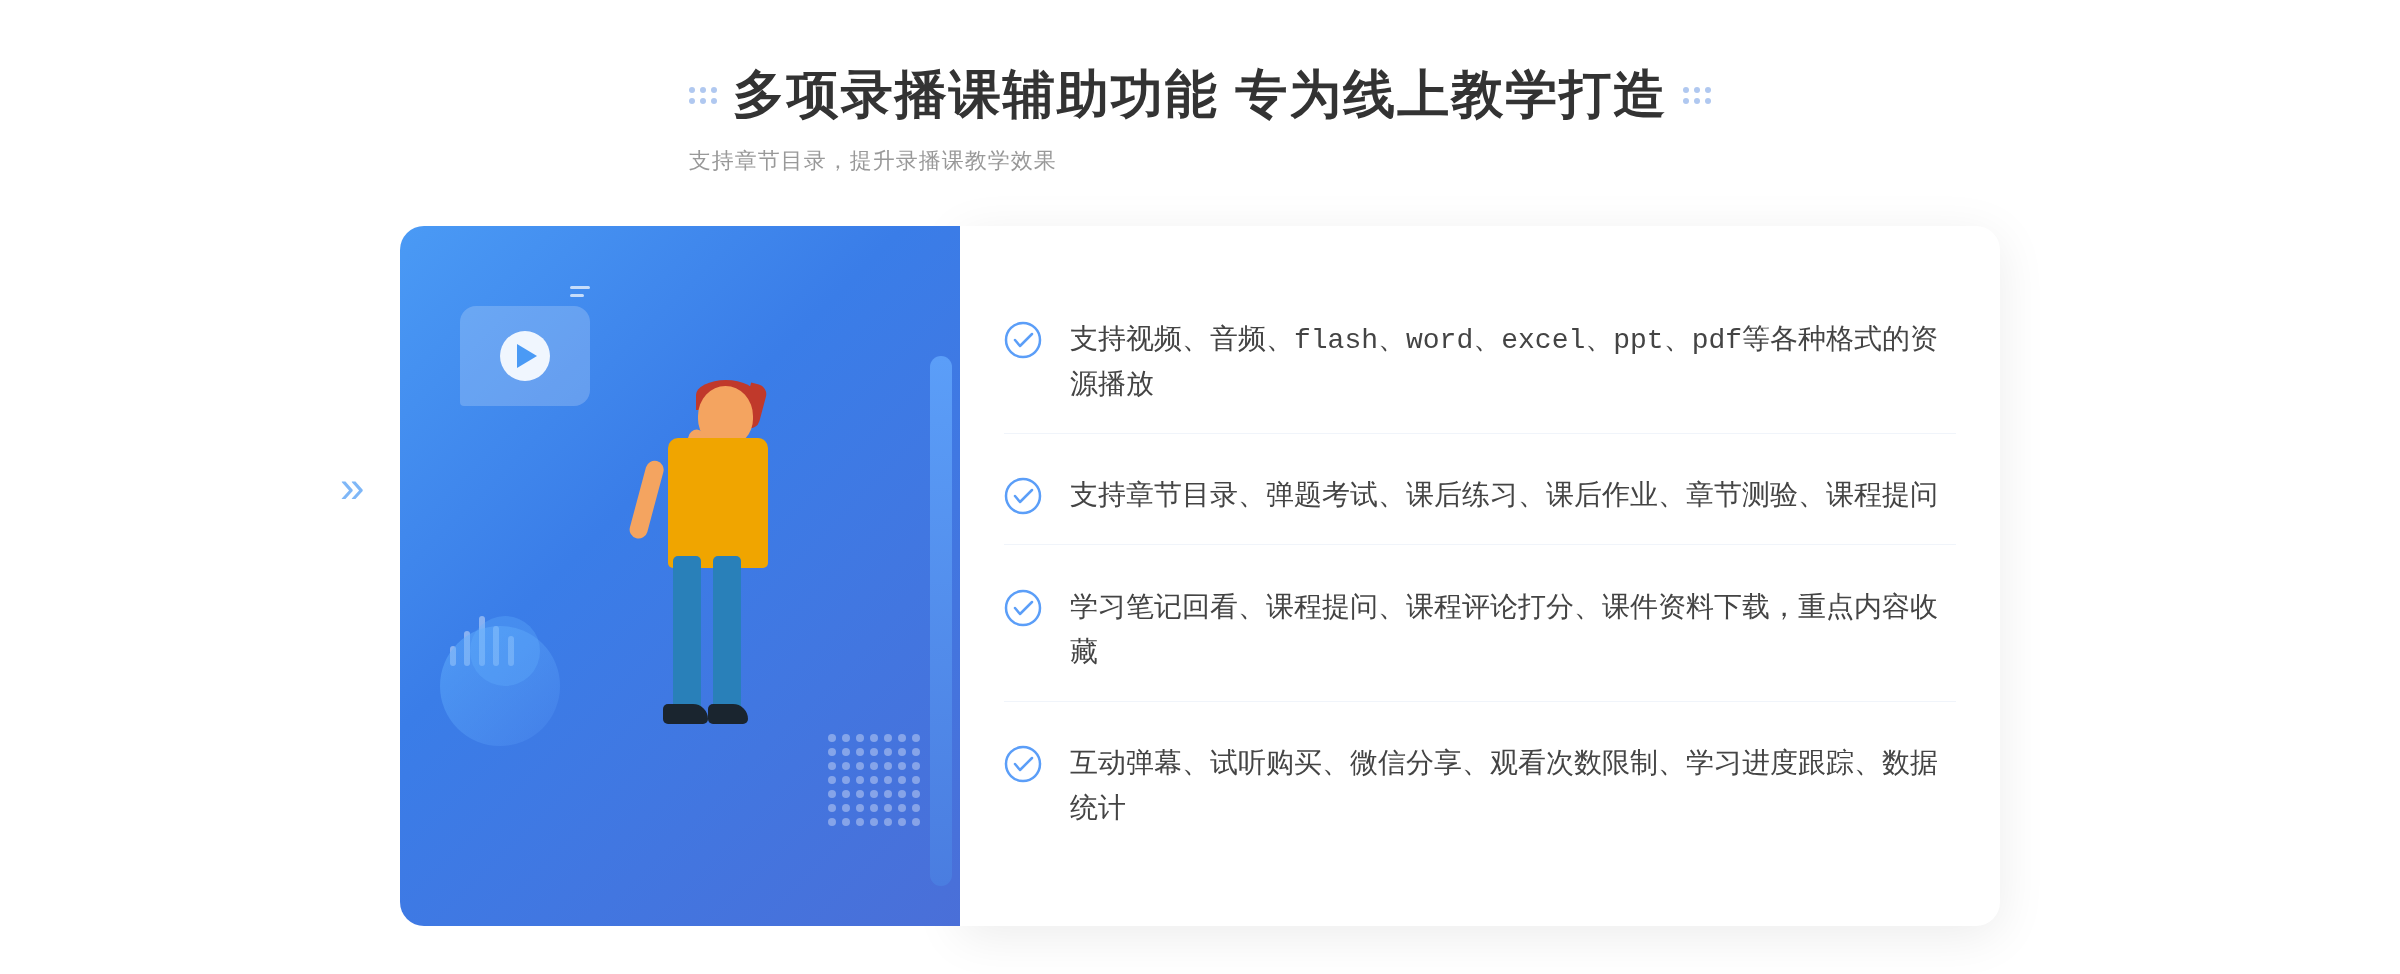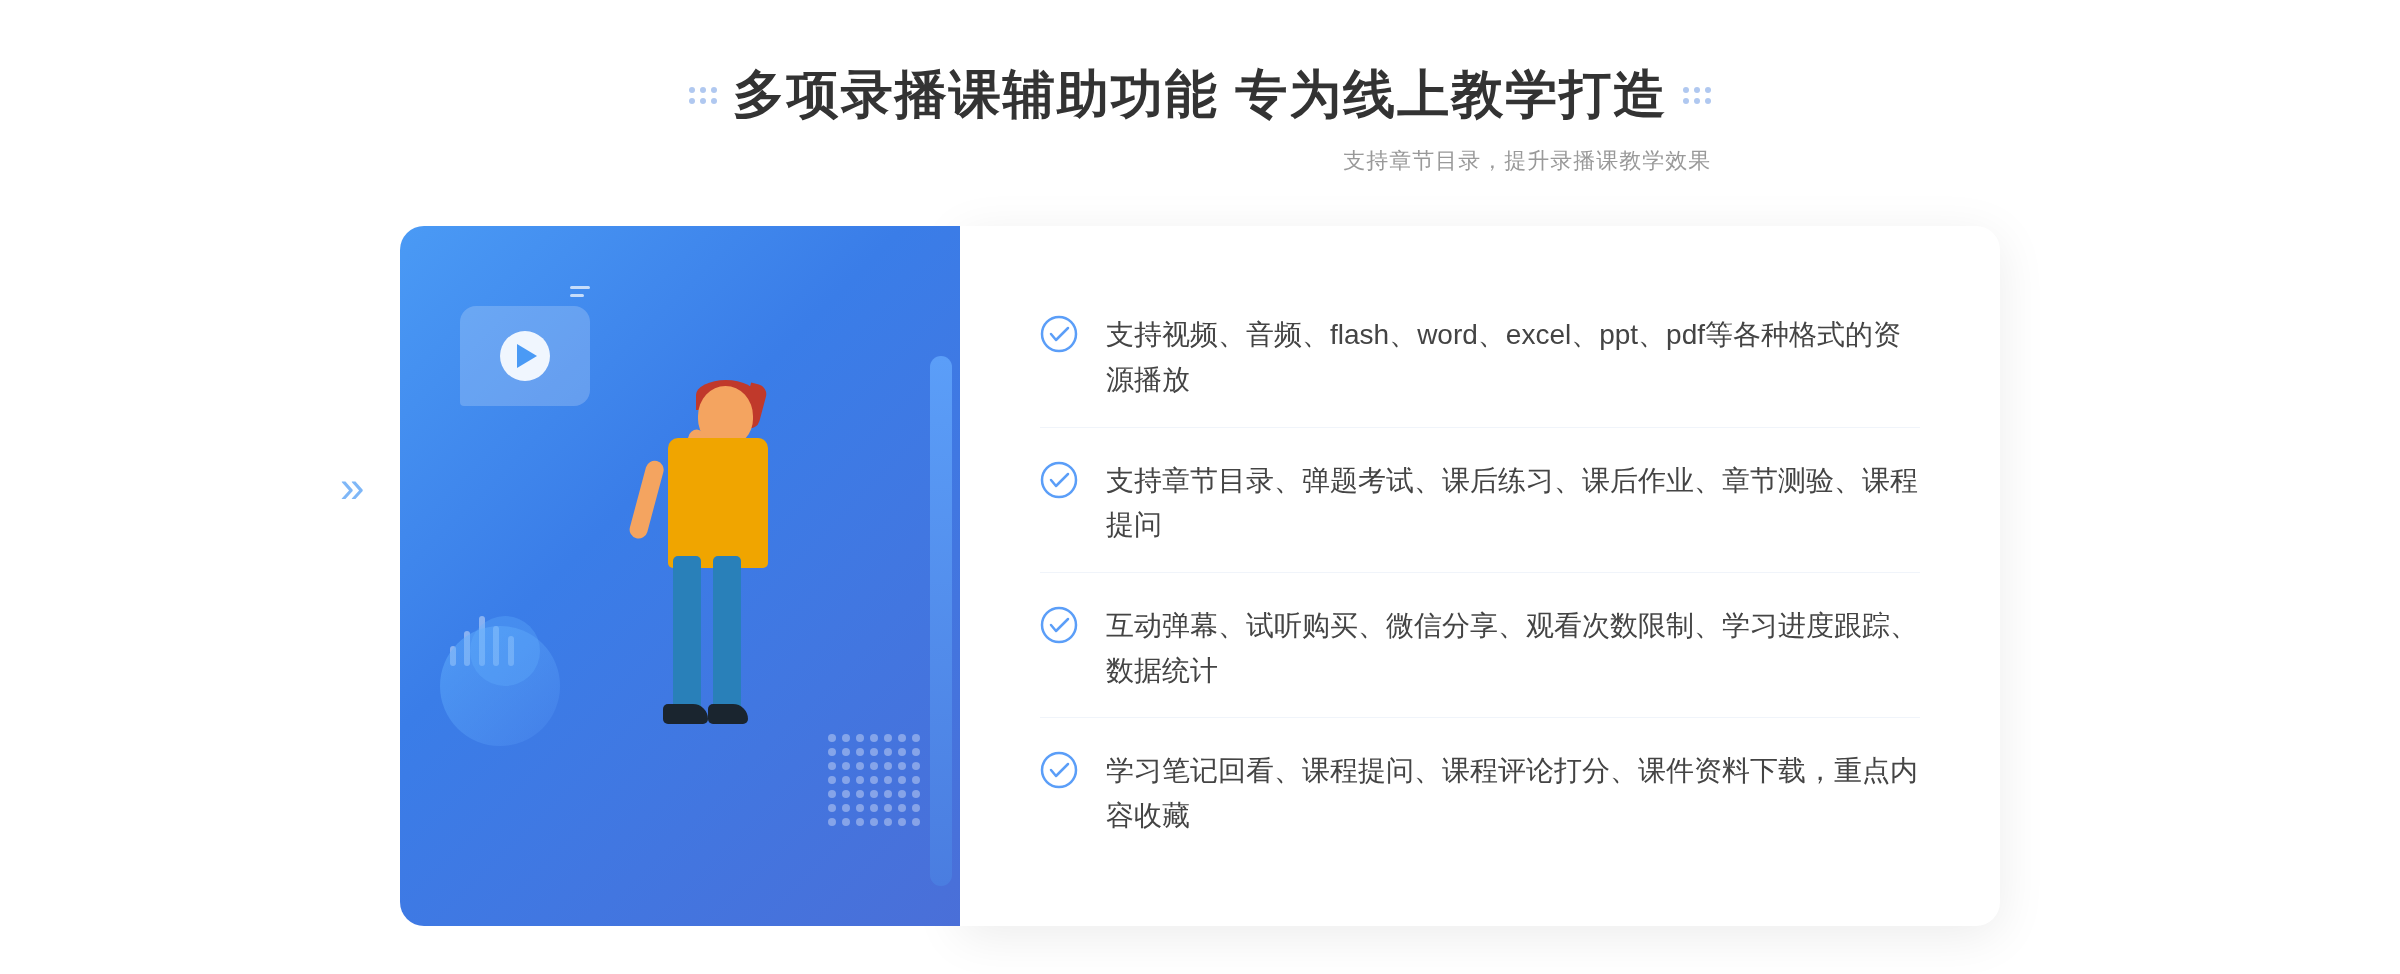--- a/index.html
+++ b/index.html
@@ -23,21 +23,21 @@
       background: #ffffff;
       position: relative;
       display: flex;
       flex-direction: column;
       align-items: center;
       padding-top: 60px;
     }
 
     
     .header-section {
-      text-align: right;
+      text-align: left;
       margin-bottom: 50px;
       position: relative;
       z-index: 2;
     }
 
     .header-title-row {
       display: flex;
       align-items: center;
       justify-content: center;
       gap: 16px;
@@ -334,24 +334,25 @@
       background: #1a252f;
       border-radius: 5px 15px 5px 5px;
     }
 
     
     .features-panel {
       flex: 1;
       background: #ffffff;
       border-radius: 0 24px 24px 0;
       box-shadow: 0 10px 50px rgba(0,0,0,0.08);
-      padding: 60px 80px;
+      padding: 60px 44px;
       display: flex;
       flex-direction: column;
       justify-content: space-around;
+      font-family: Liberation Mono, monospace;
     }
 
     .feature-item {
       display: flex;
       align-items: flex-start;
       gap: 28px;
       padding: 24px 0;
     }
 
     .feature-item:not(:last-child) {
@@ -562,29 +563,29 @@
         <span class="feature-text">支持章节目录、弹题考试、课后练习、课后作业、章节测验、课程提问</span>
       </div>
 
       <div class="feature-item">
         <div class="check-icon">
           <svg viewBox="0 0 38 38" fill="none">
             <circle cx="19" cy="19" r="17" stroke="#5b9ef8" stroke-width="2.5" fill="none"></circle>
             <polyline points="11,19 16,25 28,13" stroke="#5b9ef8" stroke-width="2.5" stroke-linecap="round" stroke-linejoin="round" fill="none"></polyline>
           </svg>
         </div>
-        <span class="feature-text">互动弹幕、试听购买、微信分享、观看次数限制、学习进度跟踪、数据统计</span>
+        <span class="feature-text">学习笔记回看、课程提问、课程评论打分、课件资料下载，重点内容收藏</span>
       </div>
 
       <div class="feature-item">
         <div class="check-icon">
           <svg viewBox="0 0 38 38" fill="none">
             <circle cx="19" cy="19" r="17" stroke="#5b9ef8" stroke-width="2.5" fill="none"></circle>
             <polyline points="11,19 16,25 28,13" stroke="#5b9ef8" stroke-width="2.5" stroke-linecap="round" stroke-linejoin="round" fill="none"></polyline>
           </svg>
         </div>
-        <span class="feature-text">学习笔记回看、课程提问、课程评论打分、课件资料下载，重点内容收藏</span>
+        <span class="feature-text">互动弹幕、试听购买、微信分享、观看次数限制、学习进度跟踪、数据统计</span>
       </div>
 
     </div>
   </div>
 
 </div>
 
 </body></html>

